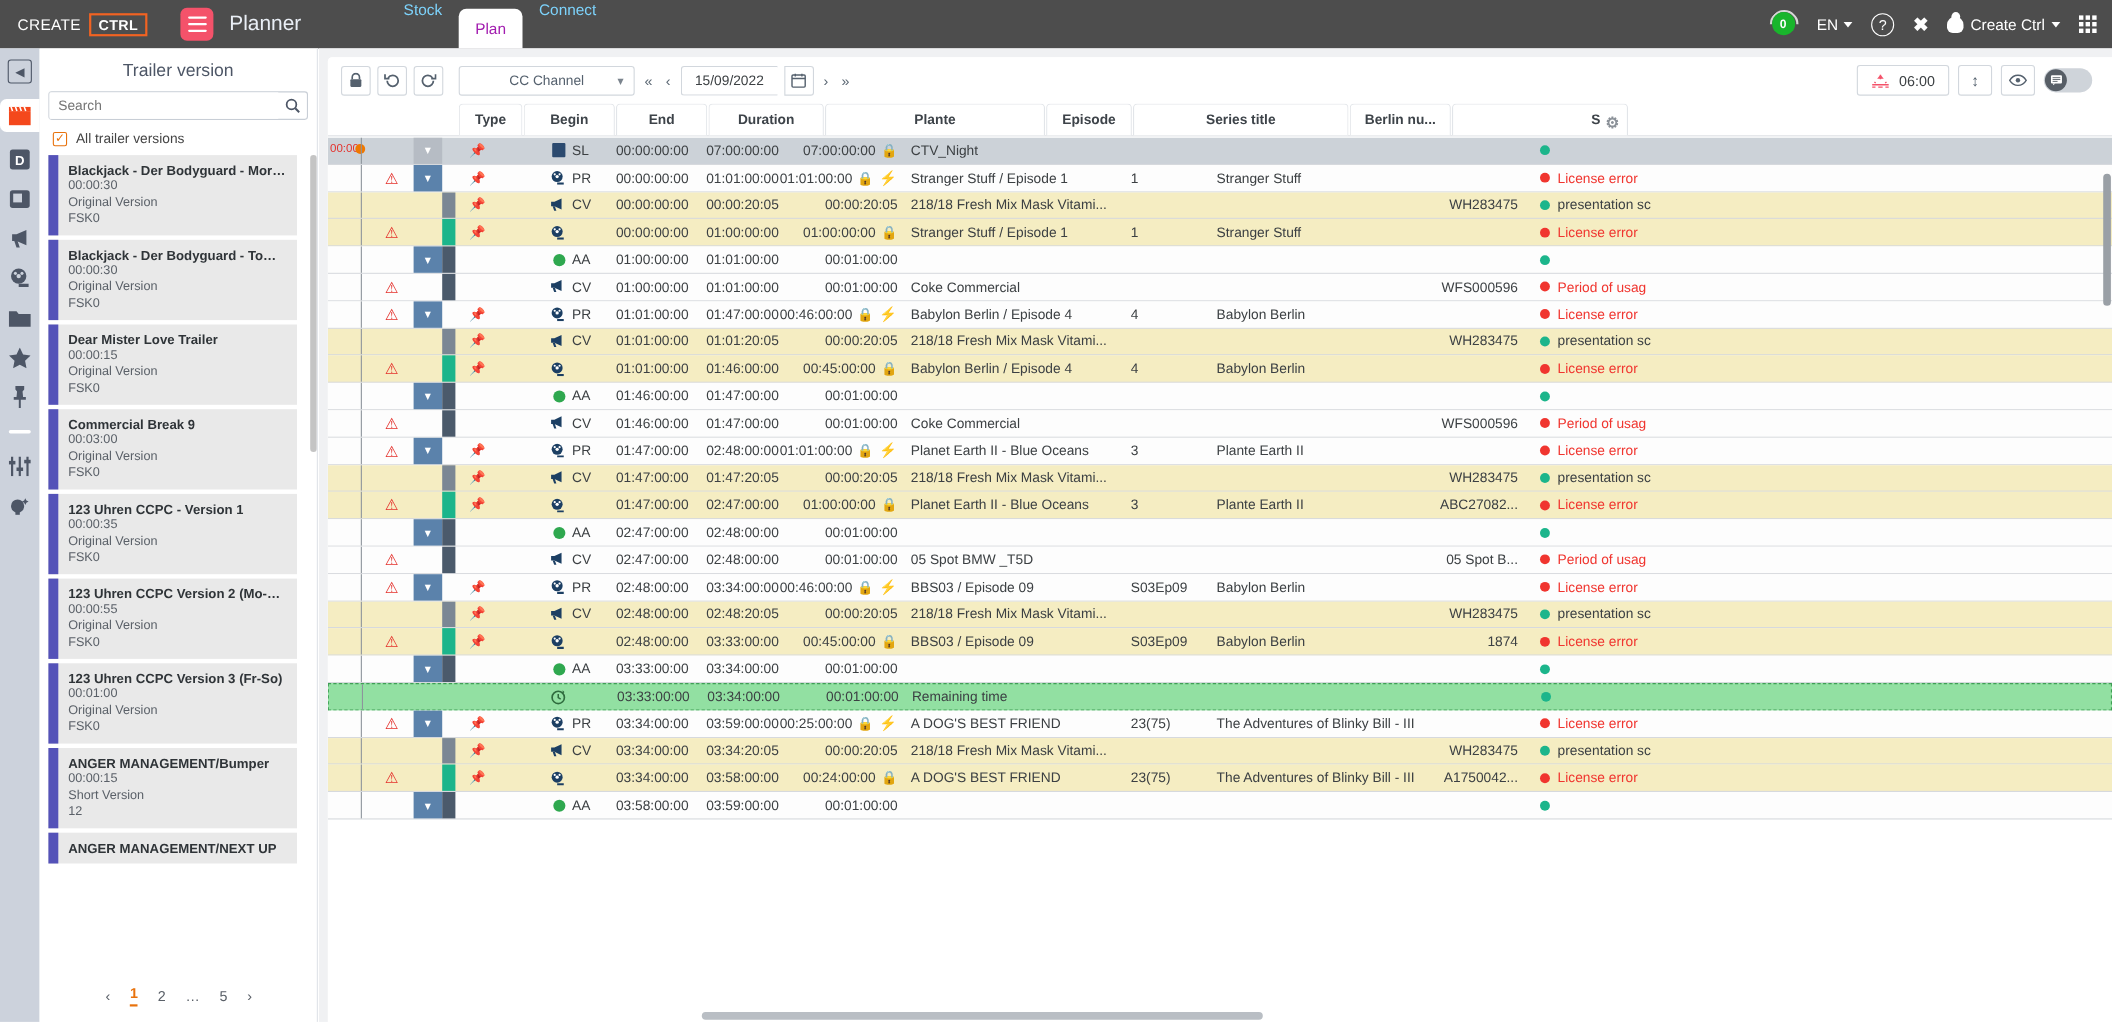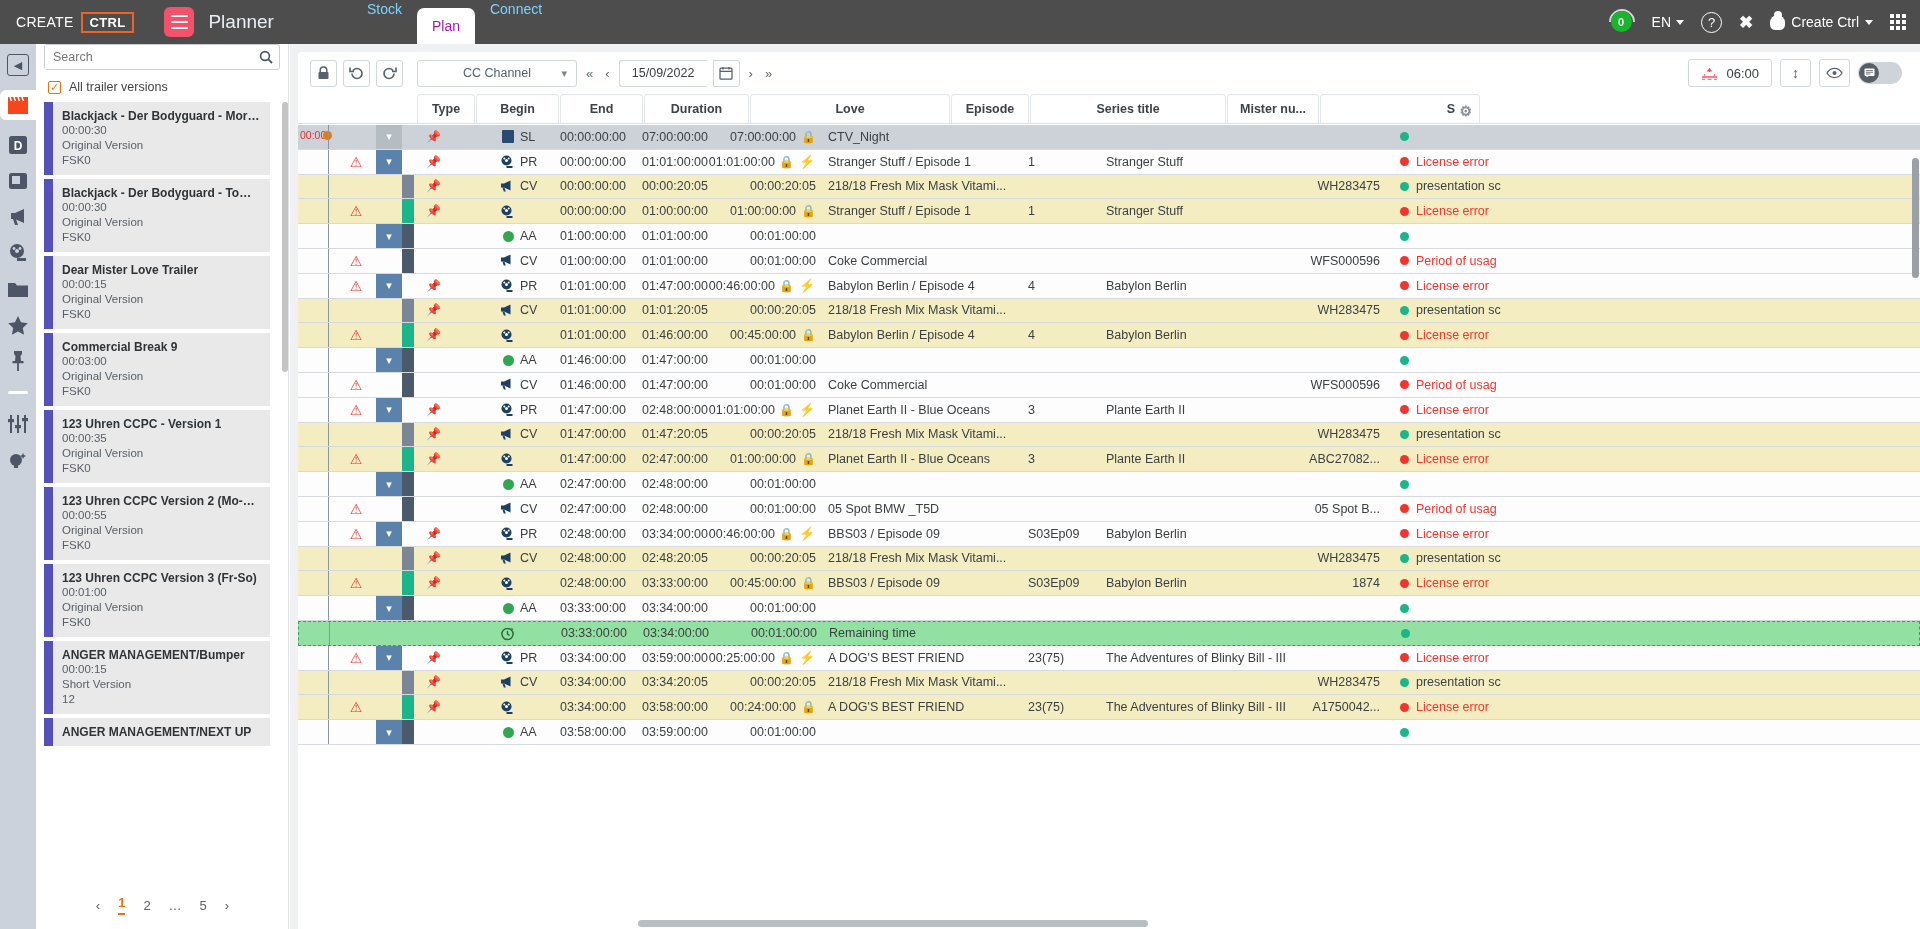--- a/index.html
+++ b/index.html
@@ -262,20 +262,21 @@
   <div class="rail-ic">
       <svg width="20" height="20" viewBox="0 0 20 20">
         <circle cx="8" cy="10" r="6" fill="#4d5666"></circle>
         <rect x="6" y="15" width="4" height="3" fill="#4d5666"></rect>
         <path d="M15 3l1 2 2 1-2 1-1 2-1-2-2-1 2-1z" fill="#4d5666"></path>
       </svg>
     </div>
 </div>
 
 <div id="trailer">
+  <div class="tv-title">Trailer version</div>
   <div class="tv-search">
     <input placeholder="Search" style="">
     <div class="sbtn">
       <svg width="14" height="14" viewBox="0 0 14 14">
           <circle cx="6" cy="6" r="4.4" fill="none" stroke="#4d5666" stroke-width="1.6"></circle>
           <path d="M9.4 9.4L13 13" stroke="#4d5666" stroke-width="1.8"></path>
         </svg>
     </div>
   </div>
   <div class="tv-all">
@@ -441,24 +442,24 @@
       </div>
     </div>
   </div>
 
   <div id="grid">
     <div class="hdr">
       <div class="hcell" style="width:58px;">Type</div>
       <div class="hcell" style="width:83px;">Begin</div>
       <div class="hcell" style="width:83px;">End</div>
       <div class="hcell" style="width:105px;">Duration</div>
-      <div class="hcell" style="width:200px;">Love</div>
+      <div class="hcell" style="width:200px;">Plante</div>
       <div class="hcell" style="width:78px;">Episode</div>
       <div class="hcell" style="width:196px;">Series title</div>
-      <div class="hcell" style="width:92px;">Mister nu...</div>
+      <div class="hcell" style="width:92px;">Berlin nu...</div>
       <div class="hcell" style="width:160px;position:relative;">
         <span style="position:absolute;right:24px;">S</span>
         <span class="gear">⚙</span>
       </div>
     </div>
     <div class="rows">
       <div class="row grey">
             <div class="c-tl">
               <span class="tl-time">00:00</span>
               <span class="tl-dot"></span>

